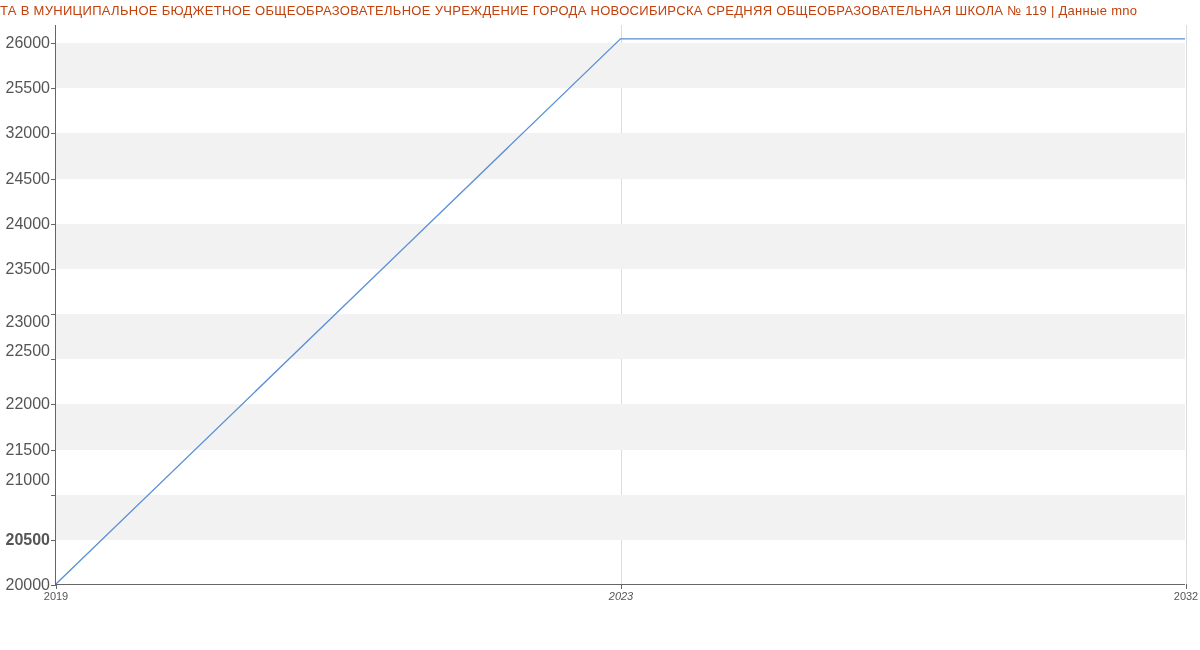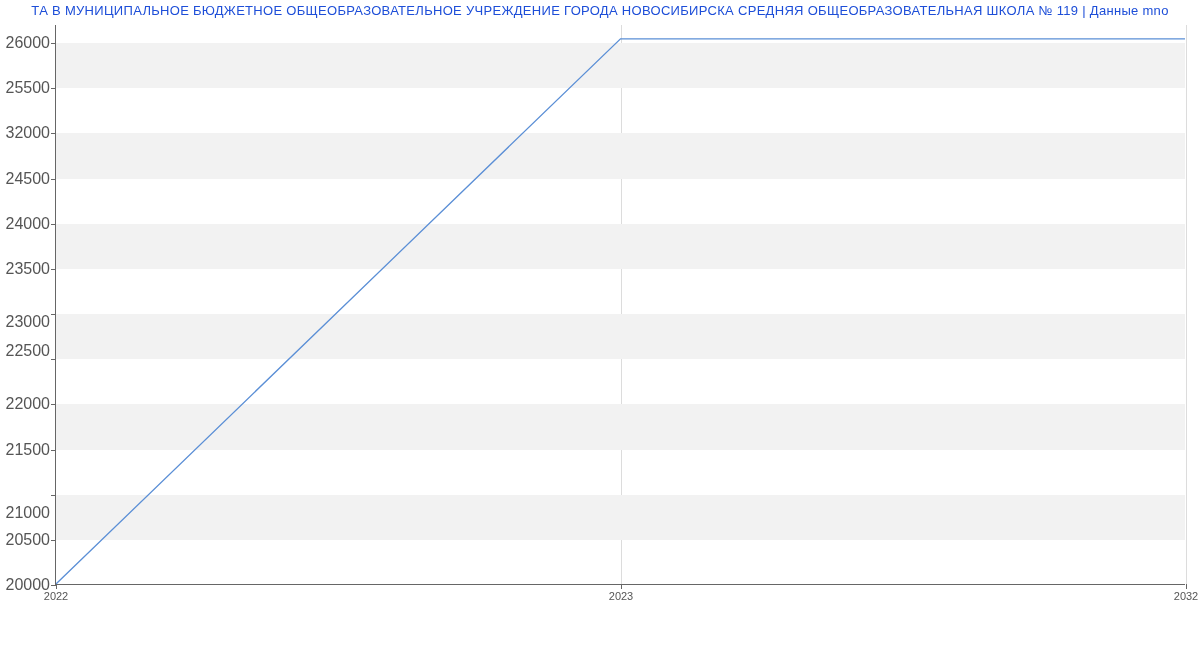--- a/index.html
+++ b/index.html
@@ -8,25 +8,25 @@
       background: #fff;
       width: 1200px;
       height: 650px;
       position: relative;
       overflow: hidden;
     }
     .chart-title {
       position: absolute;
       top: 3px;
       left: 0;
-      width: 1200px;
+      width: 996px;
       text-align: center;
       white-space: nowrap;
       font-size: 13px;
-      color: #1d4ed8;
+      color: #c2410c;
       letter-spacing: 0.3px;
     }
     .chart-area {
       position: absolute;
       left: 55px;
       top: 25px;
       width: 1130px;
       height: 580px;
     }
     .plot-region {
@@ -106,23 +106,23 @@
       <div class="grid-band" style="top: 198.71px; height: 45.1613px;"></div>
       <div class="grid-band" style="top: 289.032px; height: 45.1613px;"></div>
       <div class="grid-band" style="top: 379.355px; height: 45.1613px;"></div>
       <div class="grid-band" style="top: 469.677px; height: 45.1613px;"></div>
 
     <svg class="data-line" viewBox="0 0 1130 560" preserveAspectRatio="none">
       <polyline id="series-path" fill="none" stroke="#5b8fd6" stroke-width="1.3" points="0,560 565,13.819354838709614 1130,13.819354838709614"></polyline>
     </svg>
   <div class="y-tick-label" style="top: 560px;">20000</div>
       <div class="y-tick-mark" style="top: 560px;"></div>
-      <div class="y-tick-label" style="top: 514.839px;">20500</div>
+      <div class="y-tick-label" style="top: 514.839px; font-weight: bold;">20500</div>
       <div class="y-tick-mark" style="top: 514.839px;"></div>
-      <div class="y-tick-label" style="top: 488px; margin-left: 10px;">21000</div>
+      <div class="y-tick-label" style="top: 455px; margin-left: 10px;">21000</div>
       <div class="y-tick-mark" style="top: 469.677px;"></div>
       <div class="y-tick-label" style="top: 424.516px;">21500</div>
       <div class="y-tick-mark" style="top: 424.516px;"></div>
       <div class="y-tick-label" style="top: 379.355px; text-align: right;">22000</div>
       <div class="y-tick-mark" style="top: 379.355px;"></div>
       <div class="y-tick-label" style="top: 326px;">22500</div>
       <div class="y-tick-mark" style="top: 334.194px;"></div>
       <div class="y-tick-label" style="top: 289.032px; margin-top: 8px;">23000</div>
       <div class="y-tick-mark" style="top: 289.032px;"></div>
       <div class="y-tick-label" style="top: 243.871px; margin-left: 48px;">23500</div>
@@ -130,20 +130,20 @@
       <div class="y-tick-label" style="top: 198.71px;">24000</div>
       <div class="y-tick-mark" style="top: 198.71px;"></div>
       <div class="y-tick-label" style="top: 153.548px;">24500</div>
       <div class="y-tick-mark" style="top: 153.548px;"></div>
       <div class="y-tick-label" style="top: 108.387px;">32000</div>
       <div class="y-tick-mark" style="top: 108.387px;"></div>
       <div class="y-tick-label" style="top: 63.2258px;">25500</div>
       <div class="y-tick-mark" style="top: 63.2258px;"></div>
       <div class="y-tick-label" style="top: 18.0645px;">26000</div>
       <div class="y-tick-mark" style="top: 18.0645px;"></div>
-      <div class="x-tick-label" style="left: 0px;">2022</div>
+      <div class="x-tick-label" style="left: 0px;">2019</div>
       <div class="x-tick-mark" style="left: 0px;"></div>
-      <div class="x-tick-label" style="left: 565px;">2023</div>
+      <div class="x-tick-label" style="left: 565px; font-style: italic;">2023</div>
       <div class="x-tick-mark" style="left: 565px;"></div>
       <div class="x-tick-label" style="left: 1130px;">2032</div>
       <div class="x-tick-mark" style="left: 1130px;"></div>
     </div>
 </div>
 
 </body></html>

